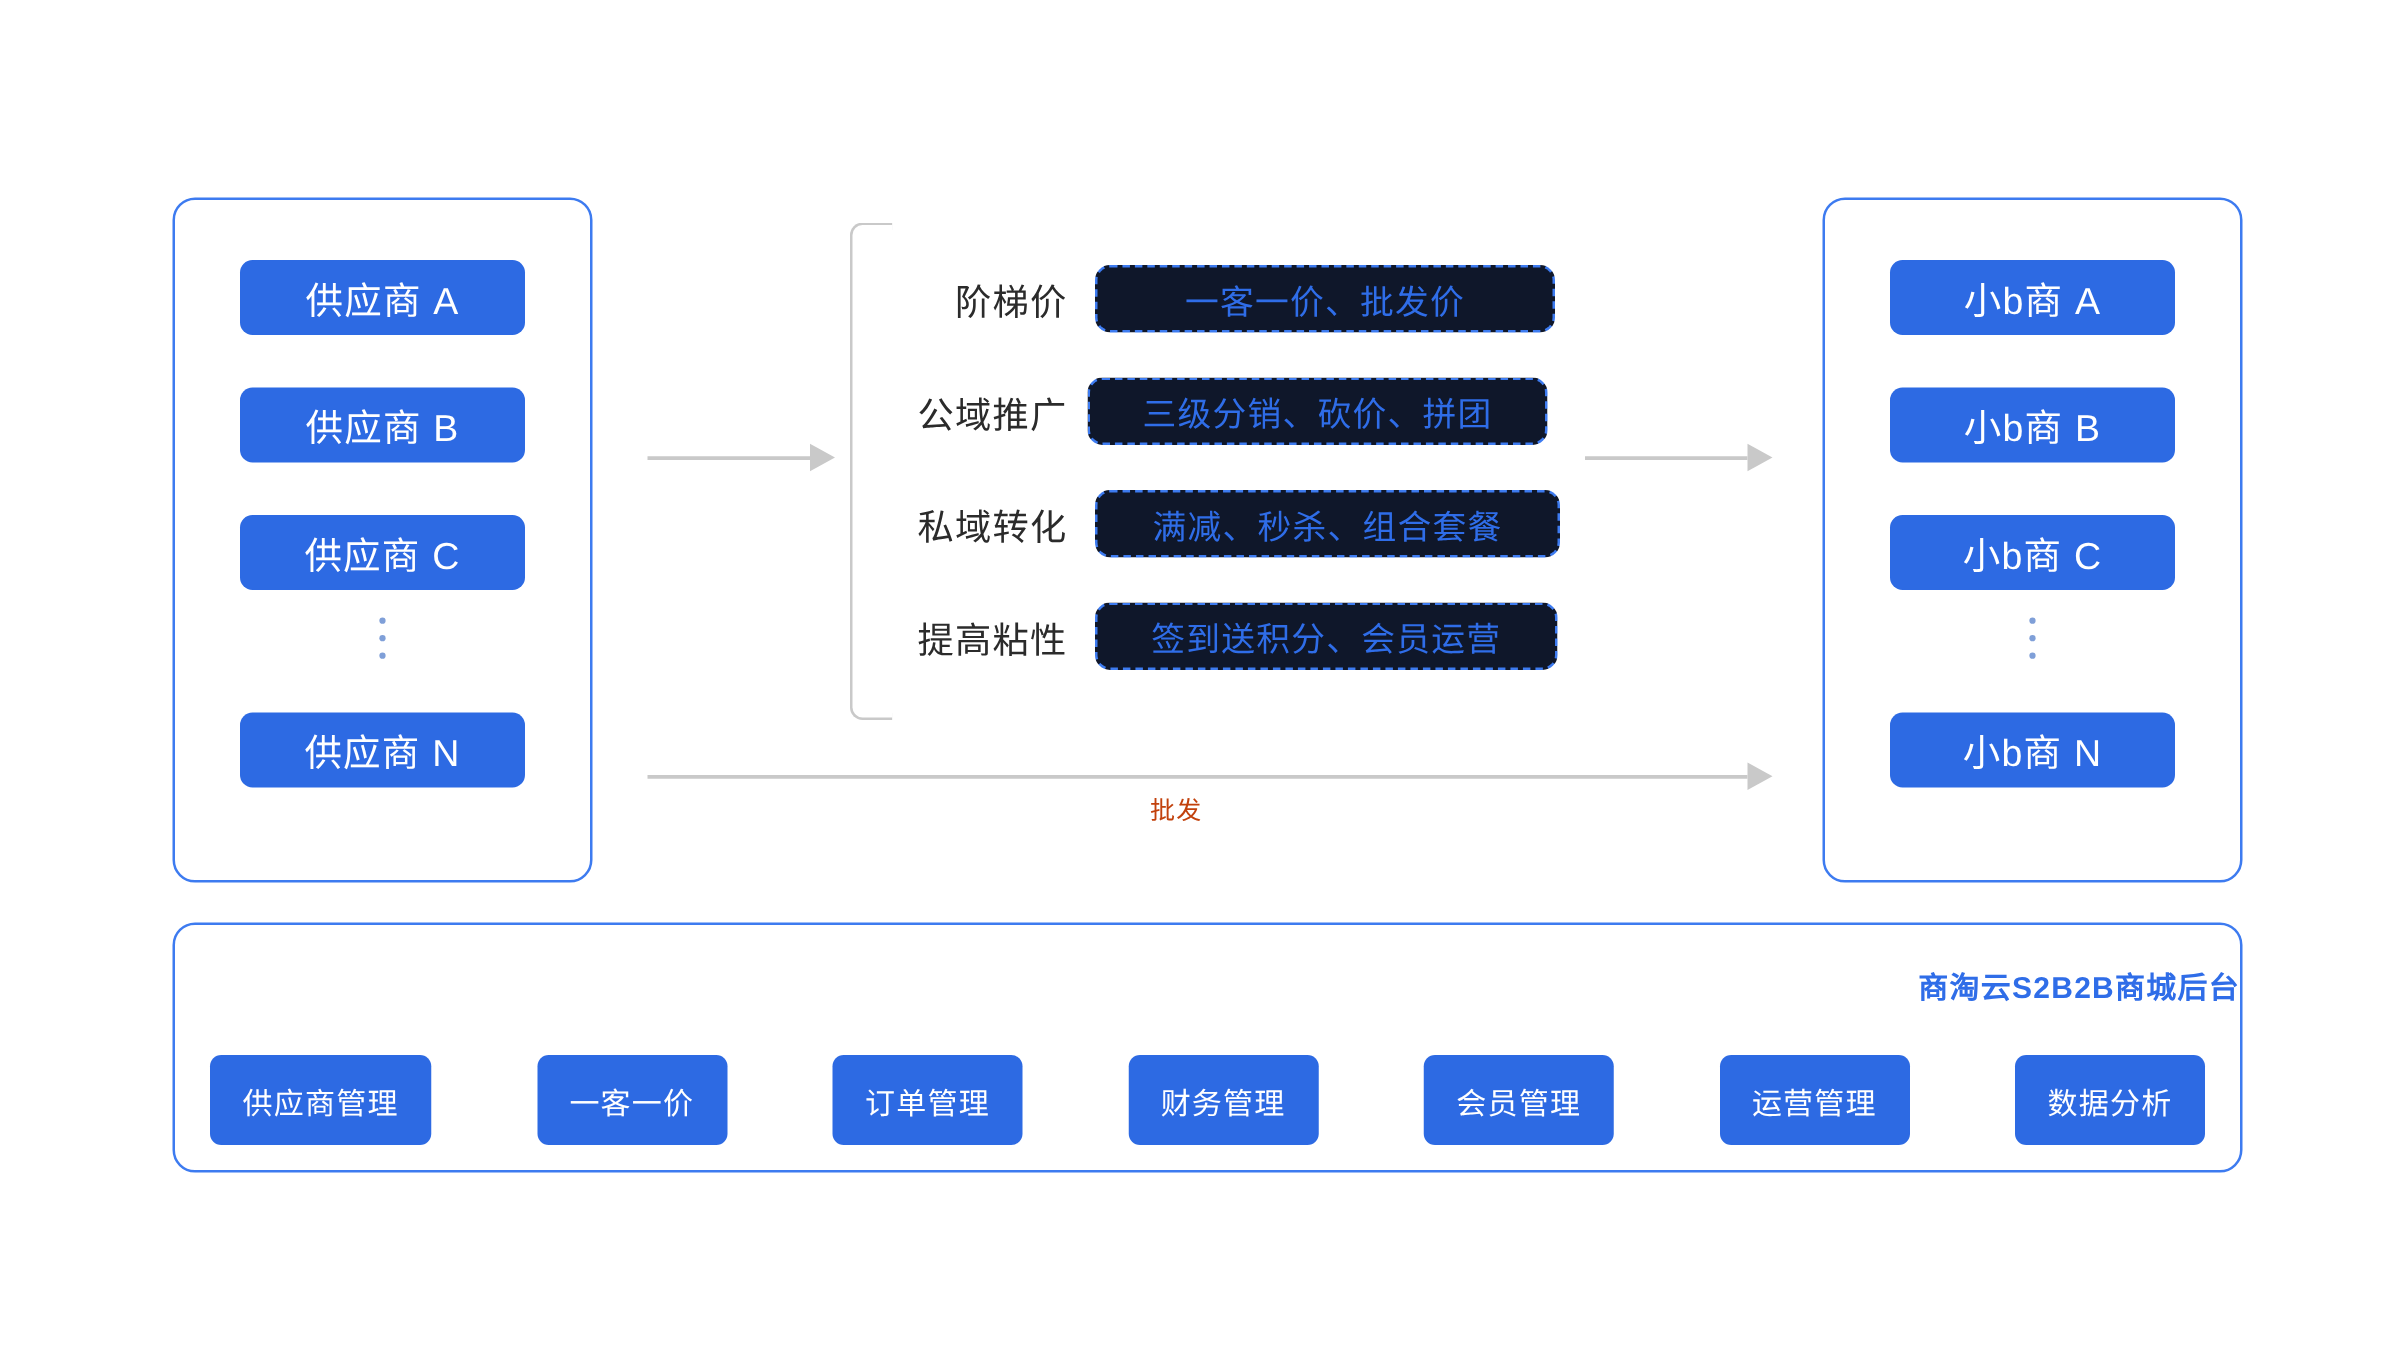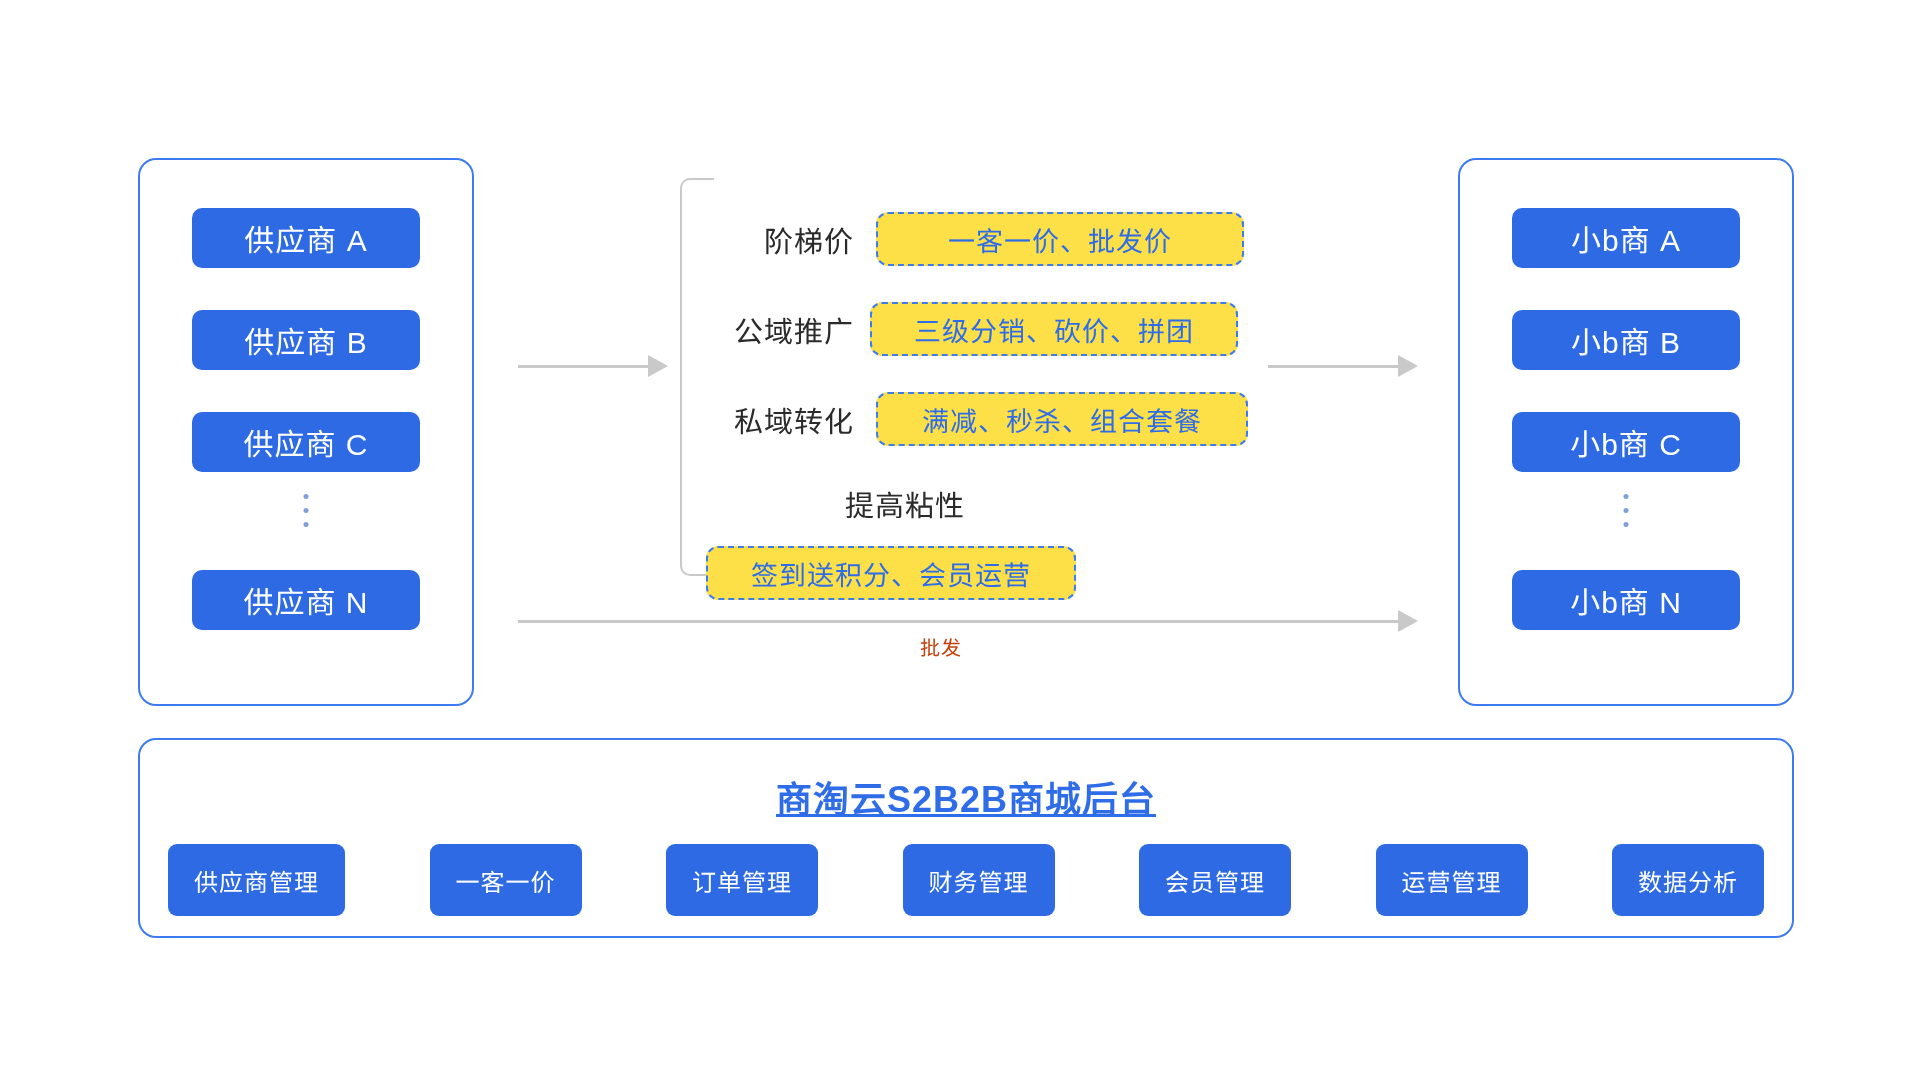--- a/index.html
+++ b/index.html
@@ -106,21 +106,21 @@
     border-radius: 12px;
     color: #2f6de8;
     font-size: 27px;
     letter-spacing: 1px;
     display: flex;
     align-items: center;
     justify-content: center;
     box-sizing: border-box;
     height: 54px;
     white-space: nowrap;
-    background: #fde047;
+    background: #0f172a;
   }
 
   
   .arrow {
     position: absolute;
     height: 22px;
     display: flex;
     align-items: center;
   }
   .arrow .shaft {
@@ -152,27 +152,26 @@
     height: 200px;
     border: 2px solid #3d7bf0;
     border-radius: 18px;
     box-sizing: border-box;
     background: #ffffff;
   }
   .platform-title {
     position: absolute;
     top: 30px;
     left: 0; right: 0;
-    text-align: center;
+    text-align: right;
     color: #2f6de8;
-    font-size: 36px;
+    font-size: 24px;
     font-weight: bold;
     letter-spacing: 1px;
     white-space: nowrap;
-    text-decoration: underline;
   }
   .platform-buttons {
     position: absolute;
     top: 104px;
     left: 28px;
     right: 28px;
     display: flex;
     justify-content: space-between;
     align-items: center;
   }
@@ -224,21 +223,21 @@
   <div class="feature-row" style="left:706px; top:302px;gap:16px;">
     <div class="feature-label">公域推广</div>
     <div class="feature-box" style="width:368px">三级分销、砍价、拼团</div>
   </div>
 
   <div class="feature-row" style="left:706px; top:392px;">
     <div class="feature-label">私域转化</div>
     <div class="feature-box" style="width:372px">满减、秒杀、组合套餐</div>
   </div>
 
-  <div class="feature-row" style="left:706px; top:482px;flex-direction:column;">
+  <div class="feature-row" style="left:706px; top:482px;">
     <div class="feature-label">提高粘性</div>
     <div class="feature-box" style="width:370px">签到送积分、会员运营</div>
   </div>
 
   <div class="arrow" style="left:1268px; top:355px; width:150px;">
     <div class="shaft"></div>
       <div class="head"></div>
   </div>
 
   <div class="arrow" style="left:518px; top:610px; width:900px;">

